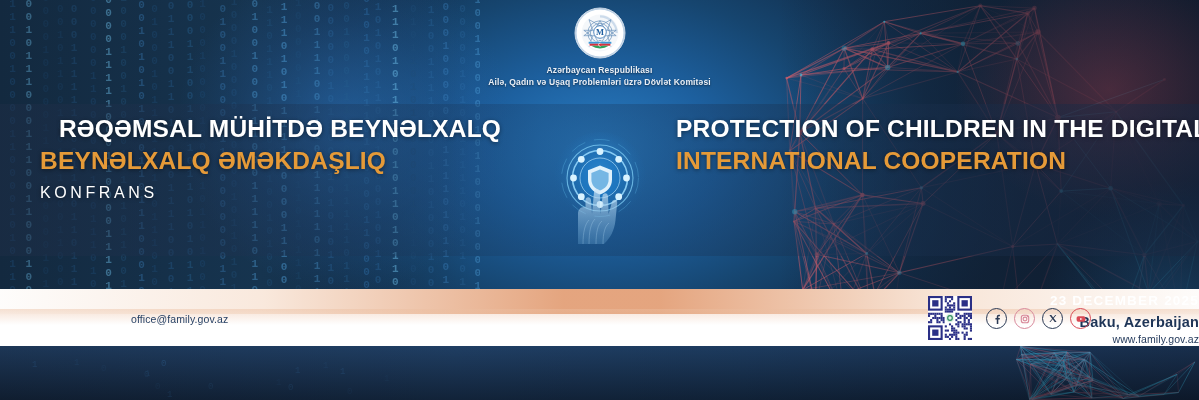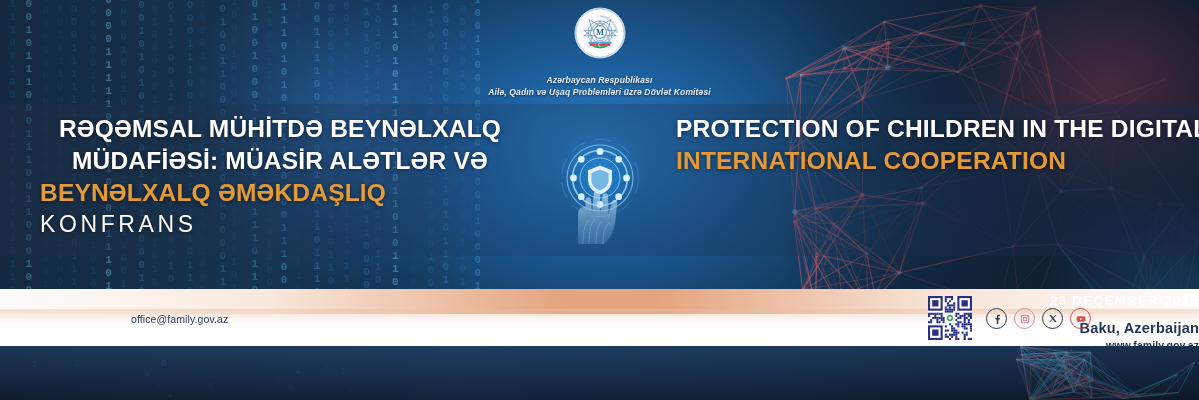--- a/index.html
+++ b/index.html
@@ -88,28 +88,27 @@
     position: absolute;
     left: 0; right: 0; top: 7px;
     text-align: center;
   }
   .emblem {
     position: relative;
     width: 52px; height: 52px;
     margin: 0 auto;
   }
   .emblem-cap {
-    margin-top: 16px;
+    margin-top: 6px;
     color: #e9eef5;
     font-size: 8.5px;
     line-height: 11.5px;
     font-weight: 600;
     letter-spacing: .15px;
     text-shadow: 0 1px 2px rgba(0,0,0,.5);
-    font-style: italic;
   }
 
   
   .shield-icon {
     position: absolute;
     left: 542px; top: 128px;
     width: 116px; height: 116px;
   }
 
   
@@ -132,21 +131,21 @@
     line-height: 32px;
     letter-spacing: .2px;
     text-shadow: 0 1px 4px rgba(0,0,0,.45);
     white-space: nowrap;
   }
   .tline.accent {
     color: #e59a38;
   }
   .tline.sub {
     font-weight: 400;
-    font-size: 23px;
+    font-size: 16px;
     letter-spacing: 3.6px;
     line-height: 31px;
   }
   .title-az .tline.accent,
   .title-az .tline.sub { text-align: left; padding-right: 6px; }
 
   
   .footer {
     position: absolute;
     left: 0; top: 289px;
@@ -192,26 +191,26 @@
     font-weight: 700;
     letter-spacing: 1.2px;
     line-height: 20px;
   }
   .f-city {
     color: #1e3557;
     font-size: 14.5px;
     font-weight: 700;
     letter-spacing: .2px;
     line-height: 19px;
-    margin-top: 8px;
+    margin-top: 2px;
   }
   .f-web {
     color: #1e3557;
     font-size: 10.5px;
-    font-weight: 700;
+    font-weight: 400;
     letter-spacing: .1px;
     line-height: 15px;
   }
 
   
   .qr {
     position: absolute;
     left: 928px; top: 296px;
     width: 44px; height: 44px;
   }
@@ -737,21 +736,20 @@
         <path d="M41 116 C41 104 43 96 47 92"></path>
         <path d="M47 116 C47 103 49 95 53 91"></path>
         <path d="M54 116 C54 104 56 96 60 93"></path>
         <path d="M61 116 C61 105 63 98 67 95"></path>
       </g>
     </svg>
   </div>
 
   <div class="title-az">
     <div class="tline">RƏQƏMSAL MÜHİTDƏ BEYNƏLXALQ</div>
-    <div class="tline">MÜDAFİƏSİ: MÜASİR ALƏTLƏR VƏ</div>
     <div class="tline accent">BEYNƏLXALQ ƏMƏKDAŞLIQ</div>
     <div class="tline sub">KONFRANS</div>
   </div>
 
   <div class="title-en">
     <div class="tline">PROTECTION OF CHILDREN IN THE DIGITAL</div>
     <div class="tline accent">INTERNATIONAL COOPERATION</div>
   </div>
 
   <div class="footer">

